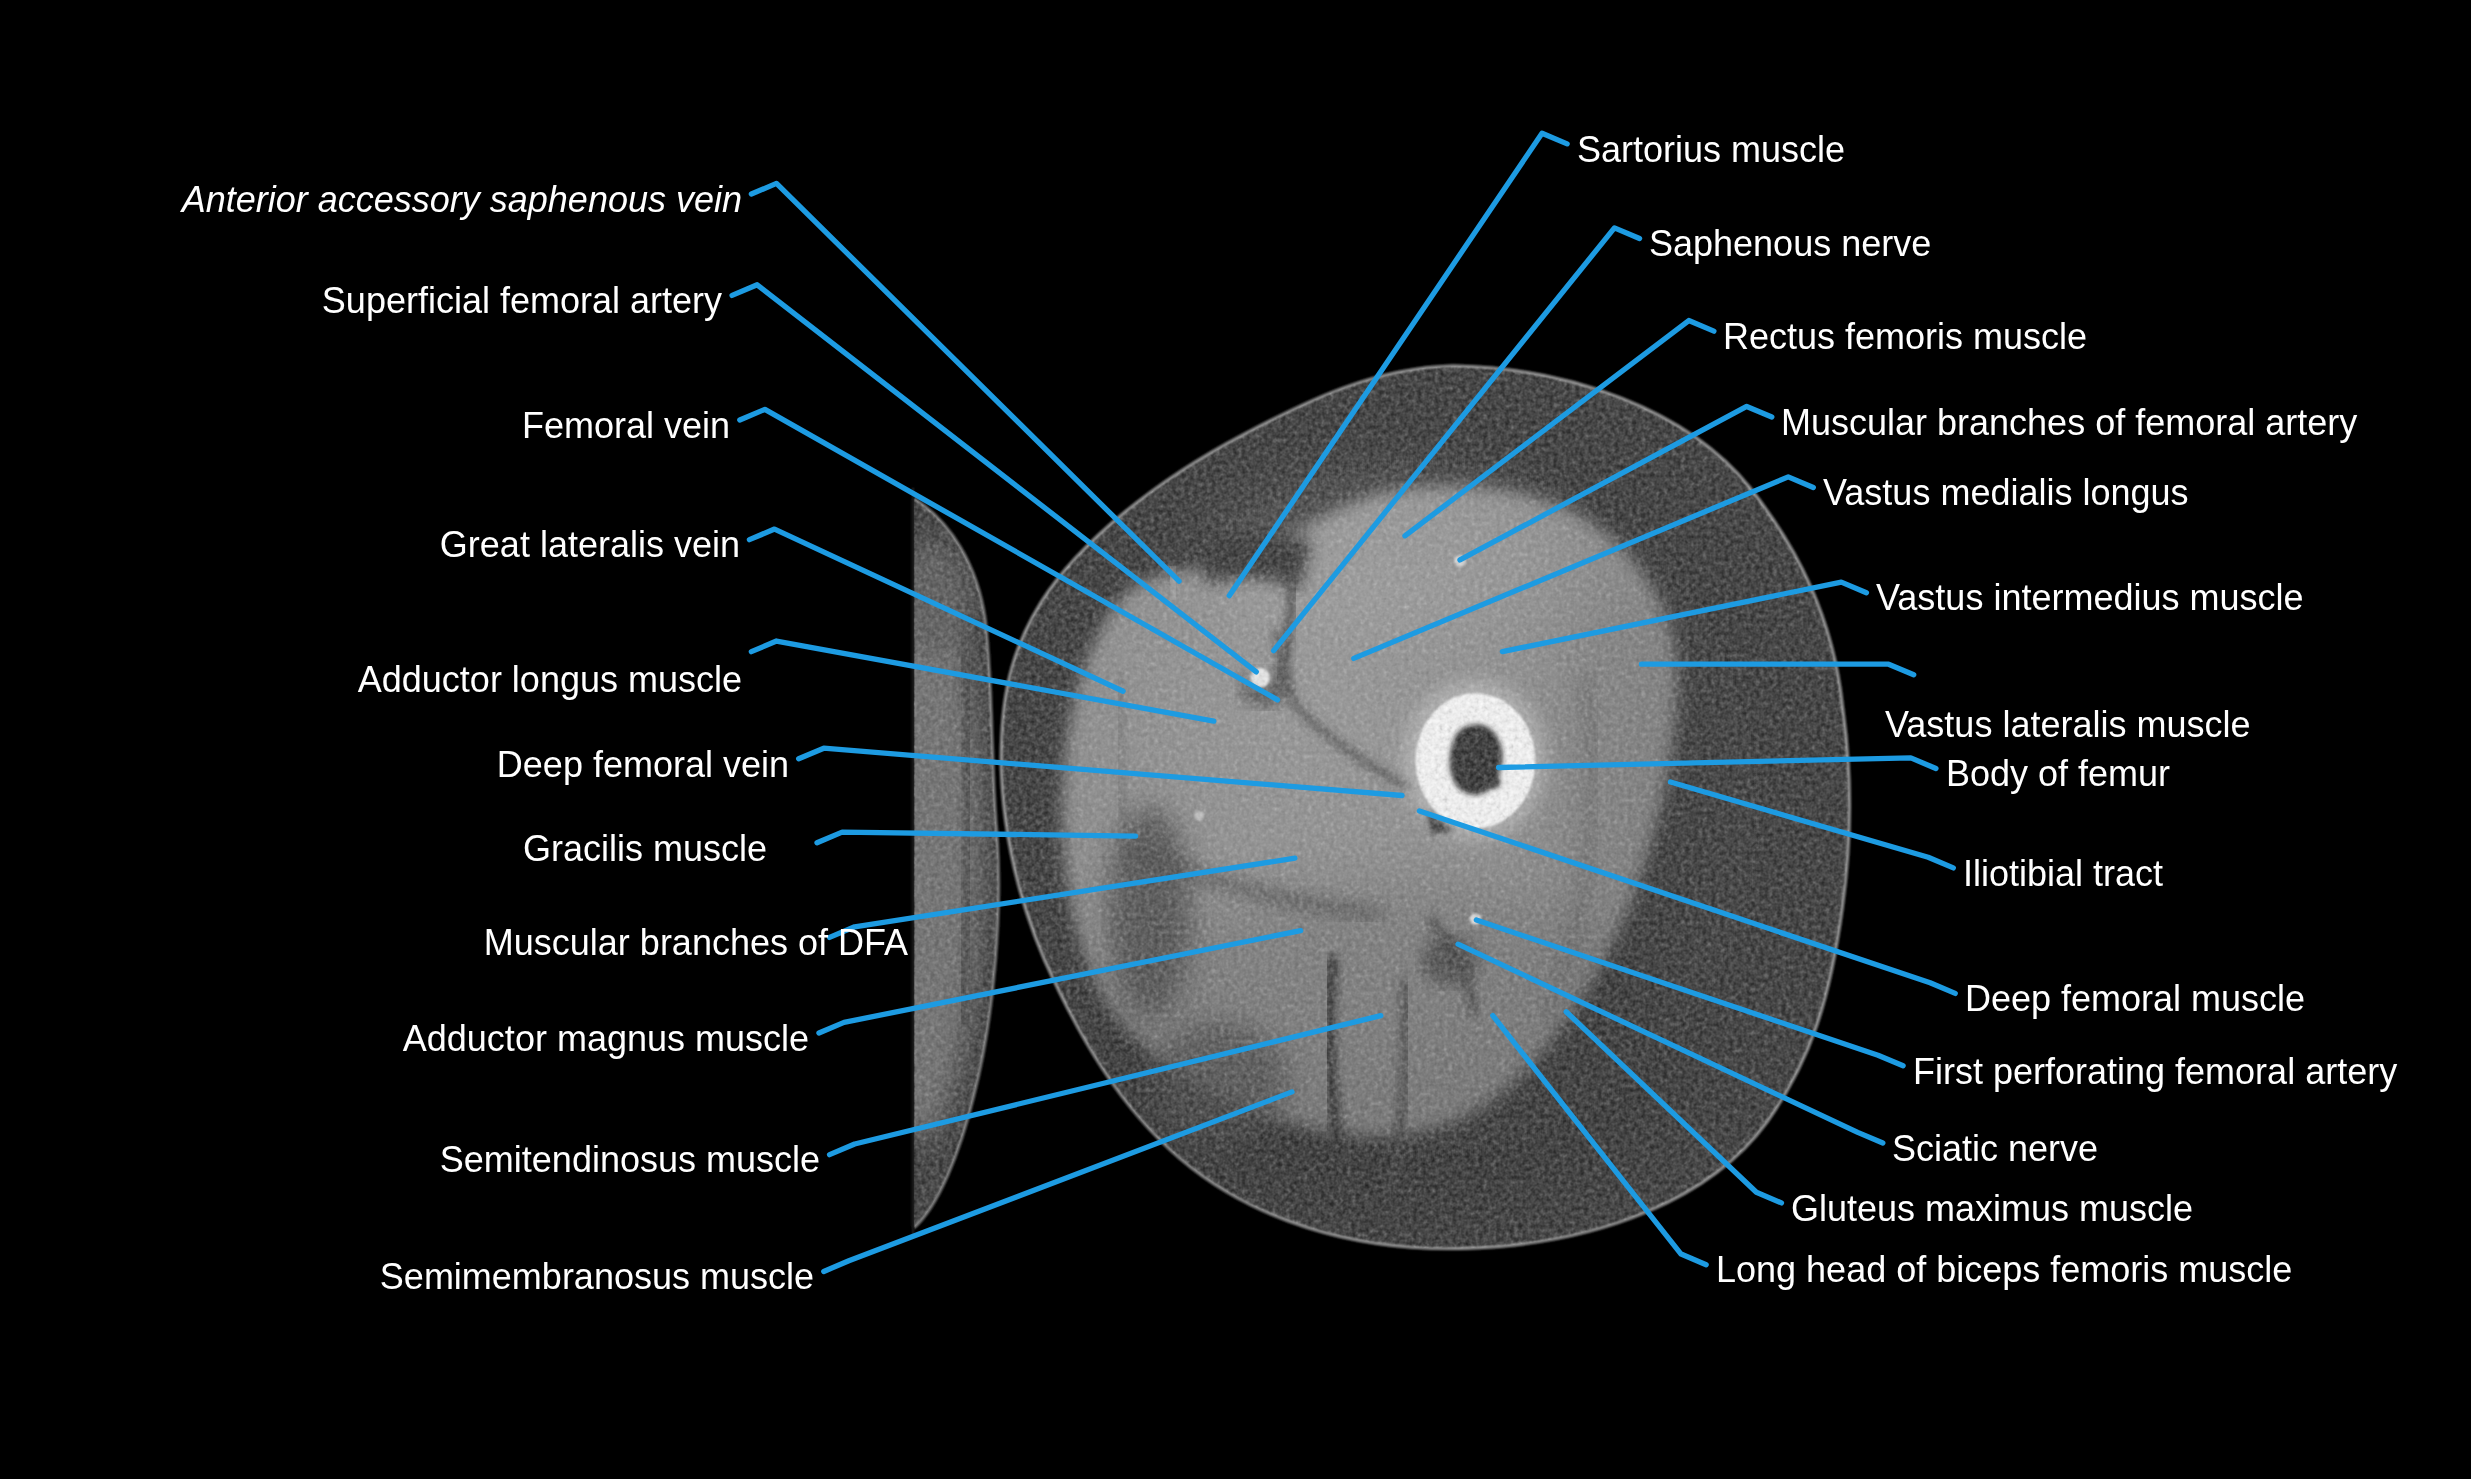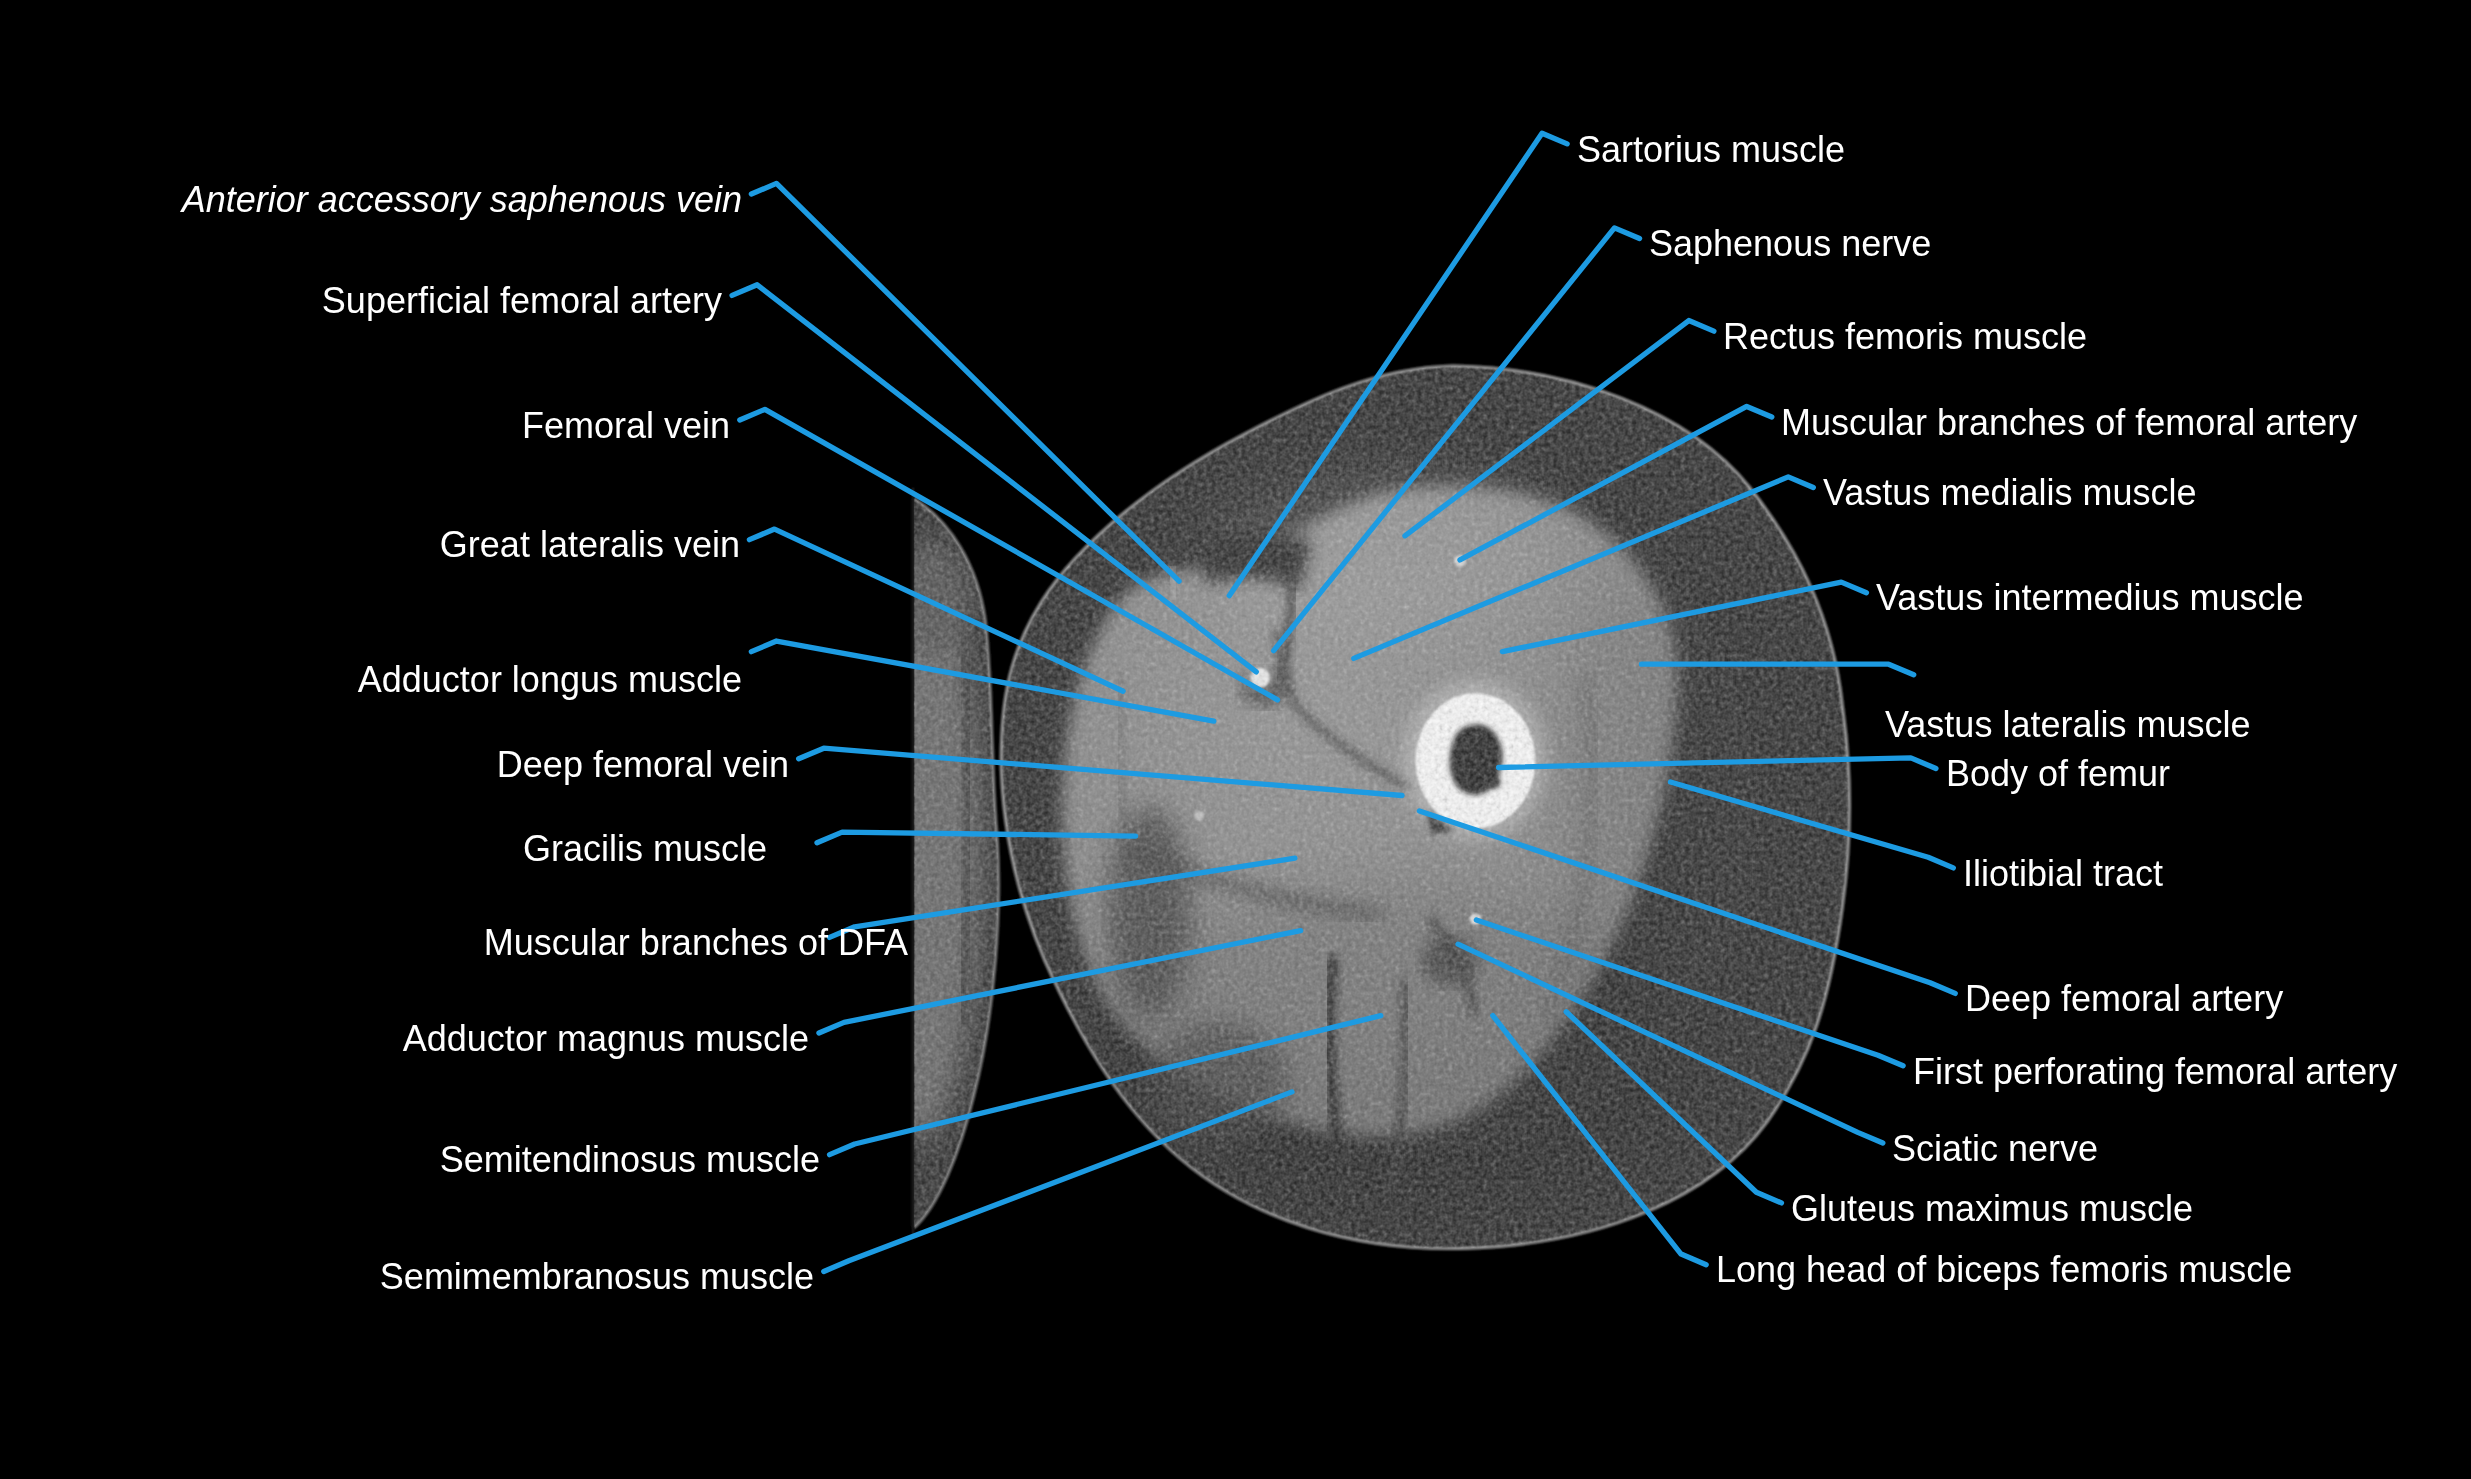--- a/index.html
+++ b/index.html
@@ -179,26 +179,26 @@
       <div class="label left-side" style="top: 741px; right: 1683px;">Deep femoral vein</div>
       <div class="label left-side" style="top: 825px; right: 1705px;">Gracilis muscle</div>
       <div class="label left-side" style="top: 919px; right: 1564px;">Muscular branches of DFA</div>
       <div class="label left-side" style="top: 1015px; right: 1663px;">Adductor magnus muscle</div>
       <div class="label left-side" style="top: 1136px; right: 1652px;">Semitendinosus muscle</div>
       <div class="label left-side" style="top: 1253px; right: 1658px;">Semimembranosus muscle</div>
       <div class="label right-side" style="top: 126px; left: 1577px;">Sartorius muscle</div>
       <div class="label right-side" style="top: 220px; left: 1649px;">Saphenous nerve</div>
       <div class="label right-side" style="top: 313px; left: 1723px;">Rectus femoris muscle</div>
       <div class="label right-side" style="top: 399px; left: 1781px;">Muscular branches of femoral artery</div>
-      <div class="label right-side" style="top: 469px; left: 1823px;">Vastus medialis muscle</div>
+      <div class="label right-side" style="top: 469px; left: 1823px;">Vastus medialis longus</div>
       <div class="label right-side" style="top: 574px; left: 1876px;">Vastus intermedius muscle</div>
       <div class="label right-side" style="top: 657px; left: 1885px; margin-top: 44px;">Vastus lateralis muscle</div>
       <div class="label right-side" style="top: 750px; left: 1946px;">Body of femur</div>
       <div class="label right-side" style="top: 850px; left: 1963px;">Iliotibial tract</div>
-      <div class="label right-side" style="top: 975px; left: 1965px;">Deep femoral artery</div>
+      <div class="label right-side" style="top: 975px; left: 1965px;">Deep femoral muscle</div>
       <div class="label right-side" style="top: 1048px; left: 1913px;">First perforating femoral artery</div>
       <div class="label right-side" style="top: 1125px; left: 1892px;">Sciatic nerve</div>
       <div class="label right-side" style="top: 1185px; left: 1791px;">Gluteus maximus muscle</div>
       <div class="label right-side" style="top: 1246px; left: 1716px; text-align: center;">Long head of biceps femoris muscle</div>
     </div>
 
 </div>
 
 
 </body></html>

